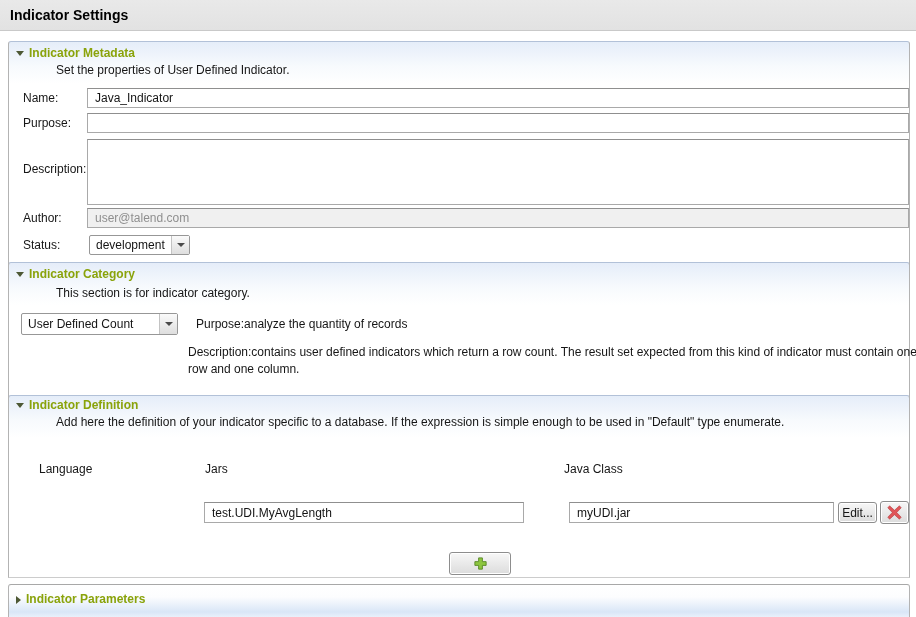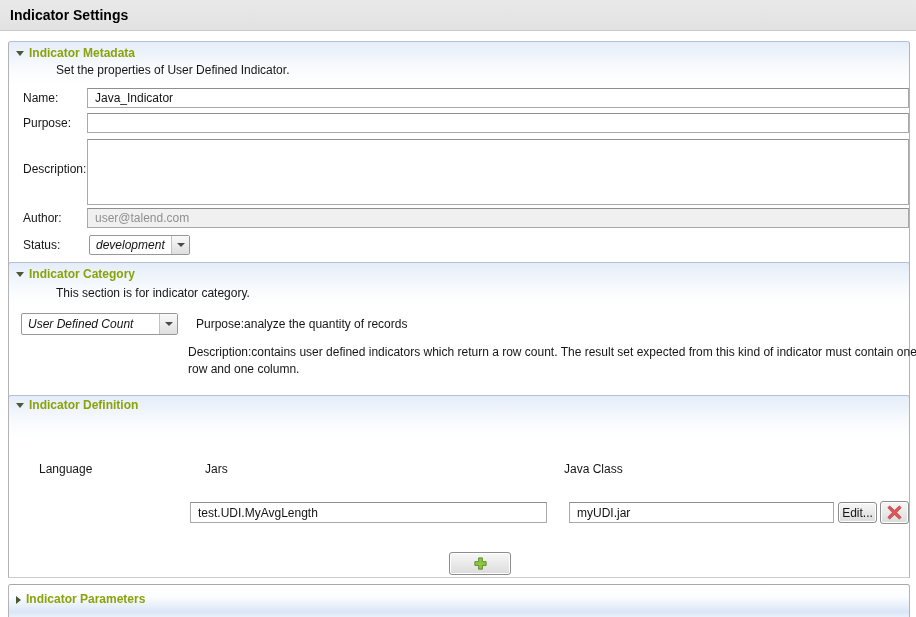--- a/index.html
+++ b/index.html
@@ -44,21 +44,21 @@
     border:1px solid #a9a9a9;border-top-color:#8f8f8f;background:#fff;
     font-family:"Liberation Sans",sans-serif;font-size:12px;color:#141414;
     padding:0 7px;outline:none;
   }
   .tin.ro{background:#f0f0f0;color:#8f8f8f;}
   textarea.tin{resize:none;padding-top:2px;}
   .combo{
     position:absolute;box-sizing:border-box;display:flex;align-items:stretch;
     border:1px solid #979797;border-radius:2px;background:#ffffff;cursor:default;
   }
-  .combo .ctext{flex:1;display:flex;align-items:center;padding:0 6px;white-space:nowrap;overflow:hidden;font-style:italic;}
+  .combo .ctext{flex:1;display:flex;align-items:center;padding:0 6px;white-space:nowrap;overflow:hidden;}
   .combo .cbtn{width:17px;border-left:1px solid #c3c3c3;background:linear-gradient(#fafafa,#dedede);
     display:flex;align-items:center;justify-content:center;}
   .combo .ctri{width:0;height:0;border-left:4px solid transparent;border-right:4px solid transparent;border-top:4px solid #4a4a4a;}
 
   .btn{
     position:absolute;box-sizing:border-box;border:1px solid #8d8d8d;border-radius:3px;
     background:linear-gradient(#f7f7f7,#dcdcdc);
     font-family:"Liberation Sans",sans-serif;font-size:12px;color:#141414;
     display:flex;align-items:center;justify-content:center;cursor:default;
     box-shadow:inset 0 0 0 1px #ffffff;
@@ -108,27 +108,28 @@
         <span class="ctri"></span>
       </span>
   </div>
 
   <div class="coltxt" style="left:187px;top:54px">Purpose:analyze the quantity of records</div>
   <div class="paratext" style="left:179px;top:81px;width:729px">Description:contains user defined indicators which return a row count. The result set expected from this kind of indicator must contain one row and one column.</div>
 </div>
 
 <div class="section expanded" id="sec-definition">
   <div class="sec-title" style="top:2px"><span class="tri-down"></span><span>Indicator Definition</span></div>
+  <div class="sec-sub" style="top:19px">Add here the definition of your indicator specific to a database. If the expression is simple enough to be used in "Default" type enumerate.</div>
 
   <div class="coltxt" style="left:30px;top:66px">Language</div>
   <div class="coltxt" style="left:196px;top:66px">Jars</div>
   <div class="coltxt" style="left:555px;top:66px">Java Class</div>
 
 
-  <input class="tin" style="left: 181px; top: 106px; width: 357px; height: 21px;" value="test.UDI.MyAvgLength">
+  <input class="tin" style="left: 195px; top: 106px; width: 320px; height: 21px;" value="test.UDI.MyAvgLength">
   <input class="tin" style="left: 560px; top: 106px; width: 265px; height: 21px;" value="myUDI.jar">
 
   <button class="btn" style="left:829px;top:106px;width:39px;height:21px">Edit...</button>
 
   <button class="btn" style="left:871px;top:105px;width:29px;height:23px">
     <svg width="15" height="15" viewBox="0 0 15 15">
       <path d="M2.6 0.8 L7.5 5.3 L12.4 0.8 L14.2 2.8 L9.7 7.5 L14.2 12.2 L12.4 14.2 L7.5 9.7 L2.6 14.2 L0.8 12.2 L5.3 7.5 L0.8 2.8 Z" fill="#e05558" stroke="#b23e41" stroke-width="0.6"></path>
     </svg>
   </button>
 

